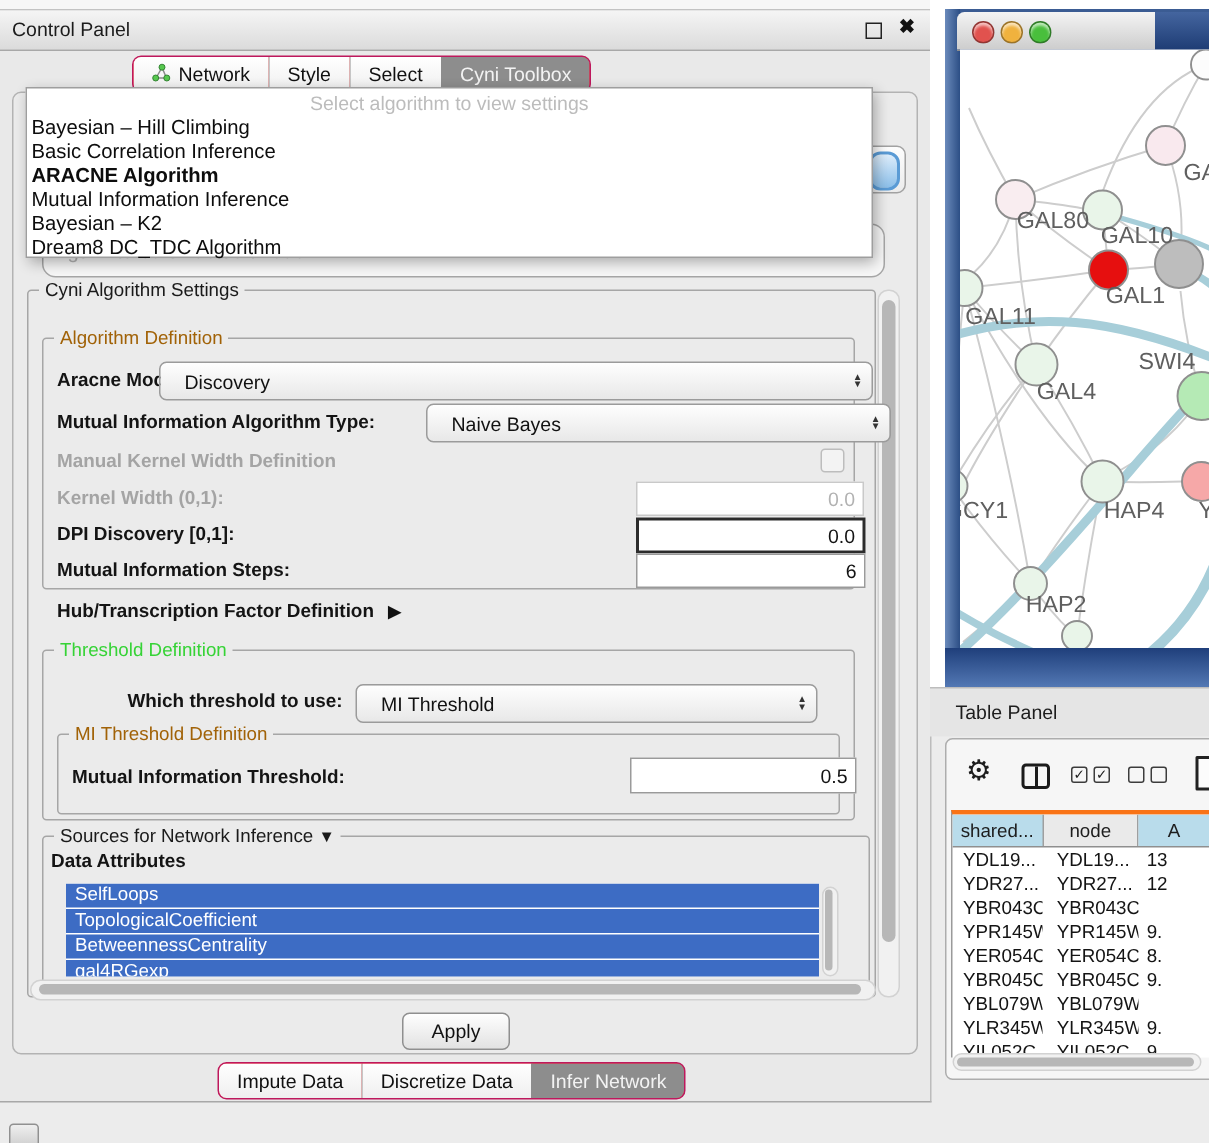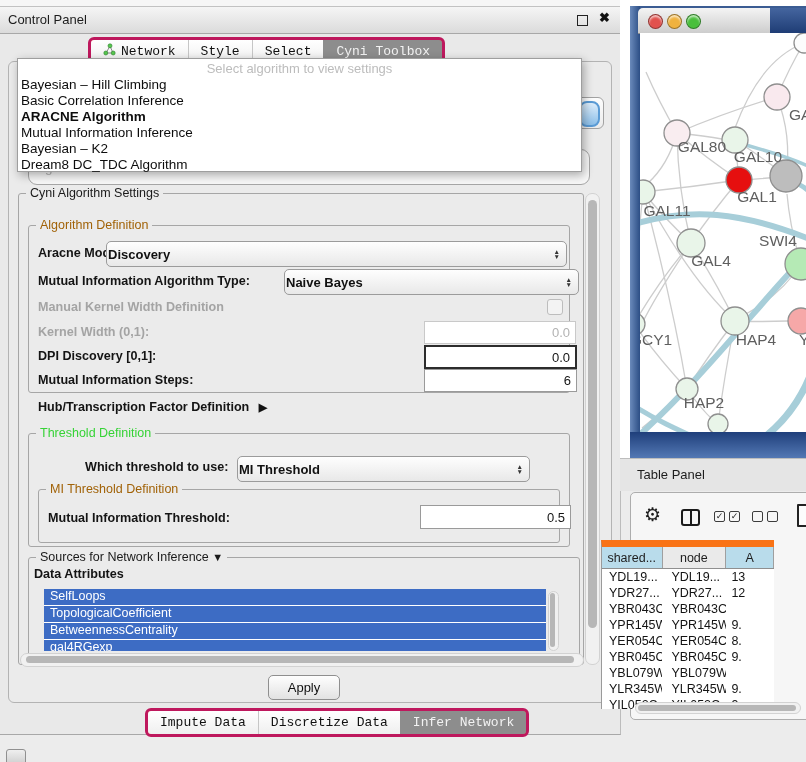--- a/index.html
+++ b/index.html
@@ -8,21 +8,21 @@
   .abs{position:absolute;}
   
   #cp-topstrip{left:0;top:0;width:620px;height:6px;background:#f6f6f6;border-right:1px solid #c9c9c9;}
   #cp{left:0;top:6px;width:620px;height:727px;background:#e9e9e9;
       border-top:1px solid #c2c2c2;border-bottom:1px solid #a8a8a8;border-right:1px solid #bcbcbc;}
   #cp-titlebar{left:0;top:0;width:620px;height:26px;background:linear-gradient(#f5f5f5,#dbdbdb);
       border-bottom:1px solid #a8a8a8;}
   #cp-title{left:8px;top:5px;font-size:13px;color:#1c1c1c;}
   #float-ic{right:32px;top:8px;width:9px;height:9px;border:1.6px solid #222;background:transparent;}
   #close-ic{right:10px;top:3px;font-size:13px;font-weight:bold;color:#111;}
-  .tabbar{display:flex;height:23px;border:3px solid #be185d;border-radius:6px;overflow:hidden;background:#ef4444;font-family:Liberation Mono, monospace;}
+  .tabbar{display:flex;height:23px;border:1px solid #be185d;border-radius:6px;overflow:hidden;background:#ef4444;}
   .tab{display:flex;align-items:center;gap:5px;padding:0 12px;font-size:13px;color:#101010;
        background:linear-gradient(#ffffff,#efefef);border-left:1px solid #c6c6c6;white-space:nowrap;}
   .tab:first-child{border-left:none;}
   .tab.sel{background:#8d8d8d;color:#f3f3f3;border-left-color:#8d8d8d;}
   #cp-tabs{left:88px;top:30px;}
   #content{left:8px;top:54px;width:602px;height:640px;border:1px solid #b3b3b3;border-radius:6px;background:#ebebeb;}
   
   #combo1{left:30px;top:90px;width:572px;height:30px;border:1px solid #a2a2a2;border-radius:6px;
           background:linear-gradient(#fdfdfd,#ececec);}
   #combo1-btn{right:3px;top:3px;width:17px;height:22px;border-radius:8px;border:2px solid #5a9bd5;
@@ -36,21 +36,21 @@
   .dd-ph{height:16px;text-align:center;color:#bcbcbc;font-size:13px;padding-top:2px;}
   .dd-item{height:16px;line-height:15.5px;font-size:13.5px;color:#0d0d0d;padding-left:3px;}
   .dd-item.bold{font-weight:bold;}
   
   .grp{position:absolute;border:1px solid #a6a6a6;border-radius:3px;}
   .gt{position:absolute;top:-8px;left:7px;background:#ebebeb;padding:0 4px;font-size:12.5px;color:#1a1a1a;white-space:nowrap;}
   .gt.blue{color:#a16207;} .gt.green{color:#36d336;}
   .flabel{position:absolute;font-size:12.6px;font-weight:bold;color:#141414;white-space:nowrap;}
   .flabel.dis{color:#a4a4a4;}
   .combo{position:absolute;background:linear-gradient(#fefefe,#e8e8e8);border:1px solid #9b9b9b;border-radius:5px;
-         font-size:13px;color:#111;display:flex;align-items:center;padding-left:1px;font-weight:bold;}
+         font-size:13px;color:#111;display:flex;align-items:center;padding-left:16px;}
   .arr{position:absolute;right:6px;top:50%;transform:translateY(-50%);display:flex;flex-direction:column;
        font-size:6.5px;line-height:5px;color:#333;}
   .tf{position:absolute;background:#fff;border:1px solid #9a9a9a;font-size:13px;color:#141414;
       display:flex;align-items:center;justify-content:flex-end;padding:0 5px;}
   .tf.strong{border:2px solid #2c2c2c;}
   .tf.dis{border:1px solid #c9c9c9;color:#b2b2b2;}
   .cbox{position:absolute;width:14px;height:14px;border:1.5px solid #bdbdbd;border-radius:3px;background:#f3f3f3;}
   .attr-list{position:absolute;background:#fff;overflow:hidden;}
   .attr-item{height:16px;line-height:15px;background:#3d6cc4;color:#fff;font-size:12.5px;padding-left:6px;margin-bottom:1px;}
   .sb{position:absolute;background:#f1f1f1;border:1px solid #d2d2d2;border-radius:7px;}
@@ -74,21 +74,21 @@
   
   #tp-strip{left:620px;top:458px;width:186px;height:32px;background:#e5e5e5;border-top:1px solid #bdbdbd;}
   #tp-title{left:637px;top:466px;font-size:13px;color:#1d1d1d;}
   #tp-panel{left:630px;top:492px;width:182px;height:226px;background:#f6f6f6;border:1px solid #adadad;border-radius:5px;}
   #gear-ic{left:644px;top:505px;font-size:19px;color:#1d1d1d;line-height:19px;}
   #cols-ic{left:681px;top:509px;width:15px;height:13px;border:2px solid #1b1b1b;border-radius:3px;}
   #cols-ic div{position:absolute;left:50%;top:0;width:2px;height:100%;background:#1b1b1b;transform:translateX(-50%);}
   .ckpair{position:absolute;display:flex;gap:4px;}
   .ck{width:9px;height:9px;border:1.5px solid #3c3c3c;border-radius:2px;font-size:9px;line-height:8px;color:#222;text-align:center;}
   #doc-ic{left:797px;top:504px;width:16px;height:19px;border:2px solid #222;background:#fcfcfc;border-radius:1px;}
-  #tbl{left:601px;top:540px;width:172px;height:162px;border-left:1px solid #9a9a9a;border-top:7px solid #f97316;
+  #tbl{left:634px;top:540px;width:172px;height:162px;border-left:1px solid #9a9a9a;border-top:3px solid #f97316;
        background:#fff;overflow:hidden;}
   #tbl-head{display:flex;height:21px;border-bottom:1px solid #8f8f8f;}
   .hcell{box-sizing:border-box;border-right:1px solid #9f9f9f;font-size:12.5px;color:#1d1d1d;
        display:flex;align-items:center;justify-content:center;background:#eaeaea;}
   .hcell.hl{background:#b9dcEB;background:#b9dceb;}
   .trow{display:flex;height:16px;}
   .tcell{box-sizing:border-box;font-size:12.5px;color:#141414;line-height:16px;white-space:nowrap;overflow:hidden;}
   #tp-hsb{left:635px;top:702px;width:164px;height:10px;}
 </style>
 </head>

